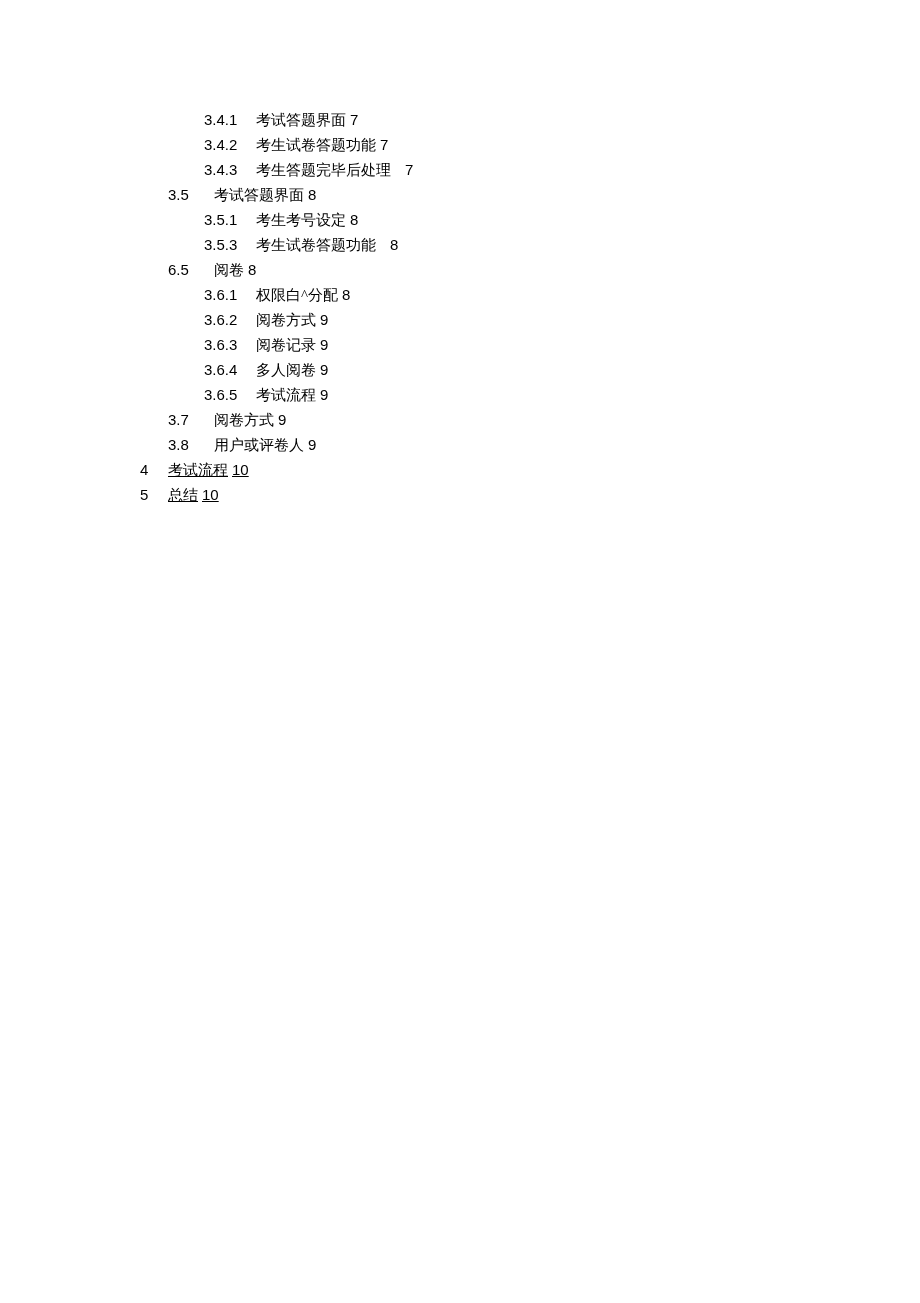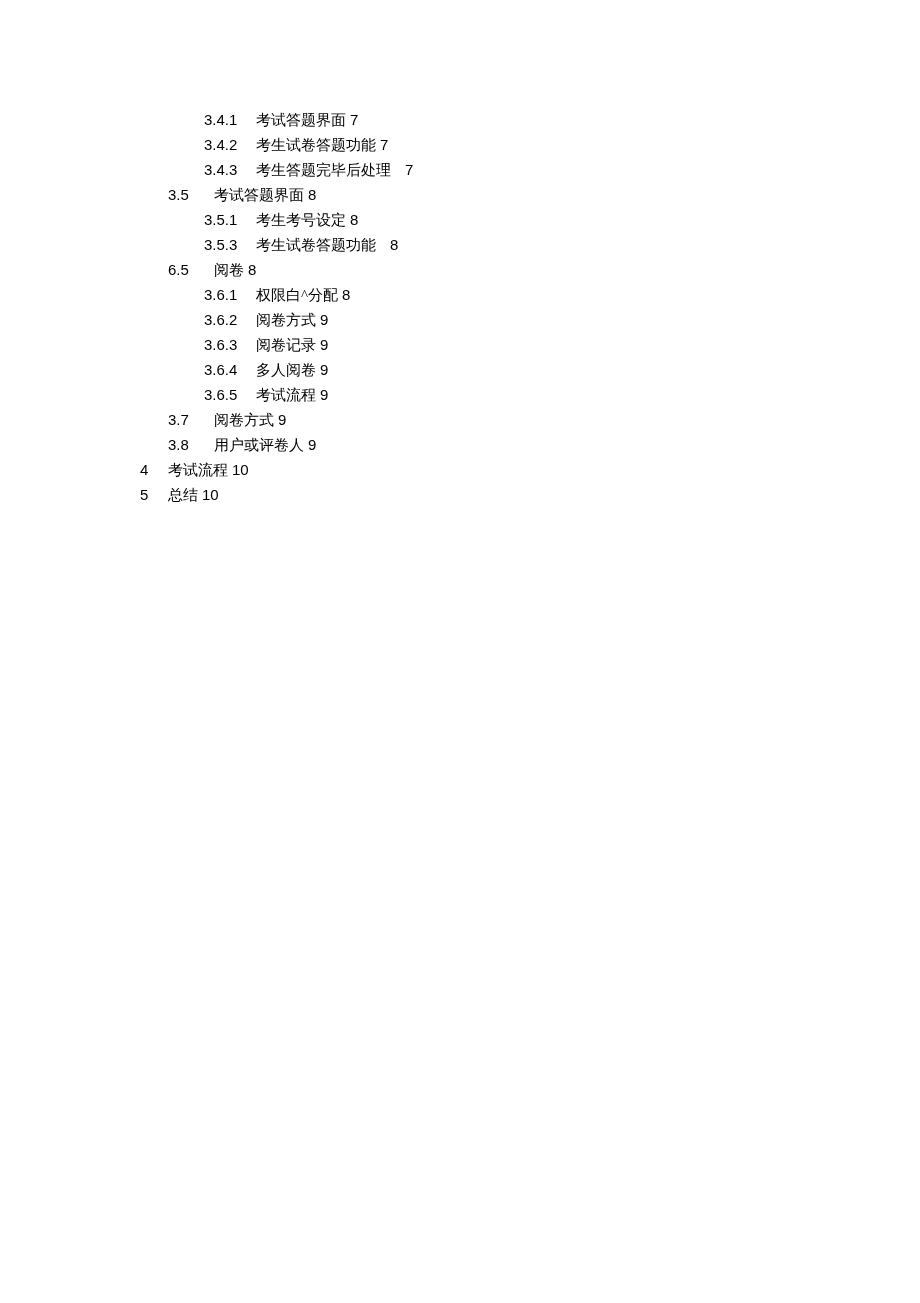--- a/index.html
+++ b/index.html
@@ -13,21 +13,21 @@
       line-height: 1.6;
       padding-top: 108px;
       padding-left: 140px;
     }
     .toc-line {
       white-space: nowrap;
       margin-bottom: 1px;
     }
     .lvl-3 { padding-left: 64px; }
     .lvl-2 { padding-left: 28px; }
-    .lvl-1 { padding-left: 0; }
+    .lvl-1 { padding-left: 0; text-decoration: underline; }
     .num {
       font-family: Arial, sans-serif;
       display: inline-block;
     }
     .num-l3 { width: 52px; }
     .num-l2 { width: 46px; }
     .num-l1 { width: 28px; }
     .title { }
     .page {
       font-family: Arial, sans-serif;

